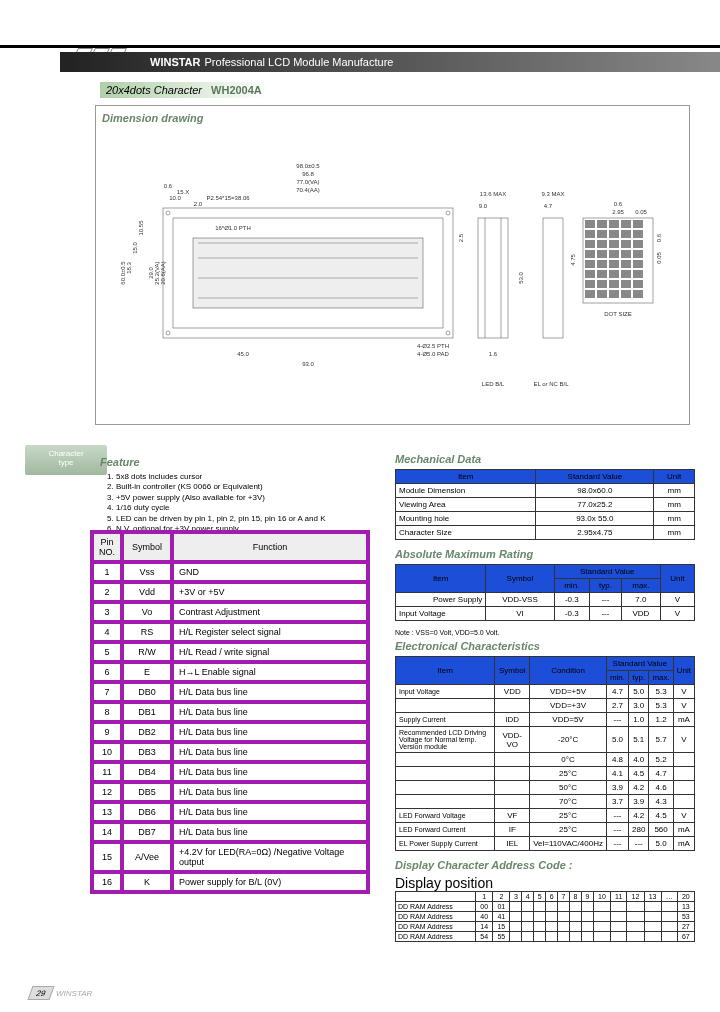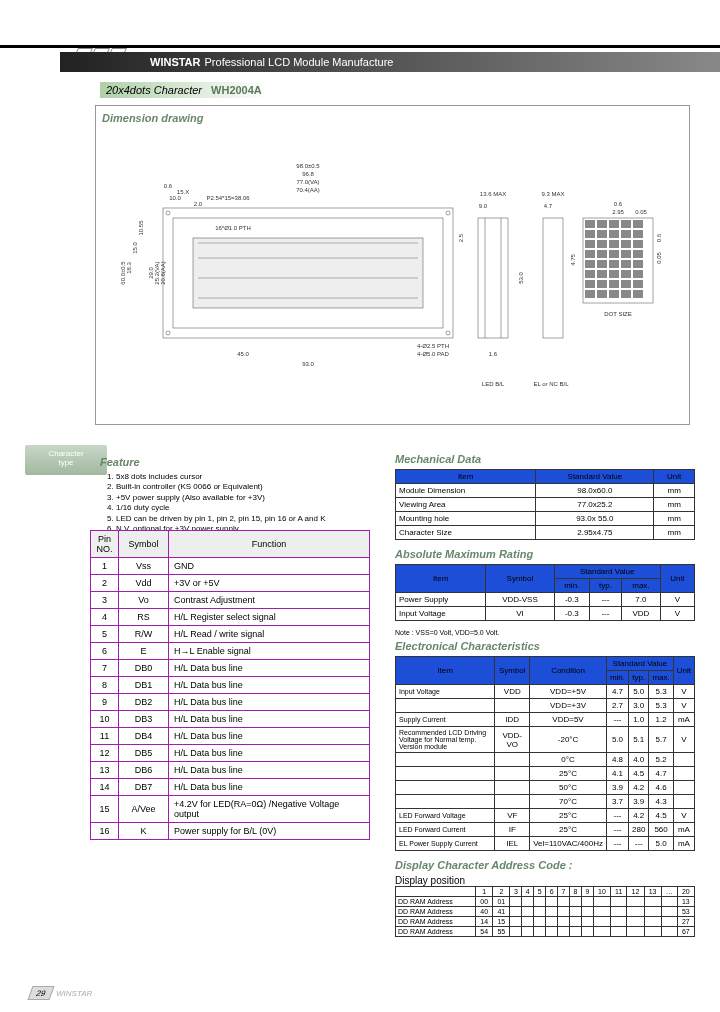--- a/index.html
+++ b/index.html
@@ -13,21 +13,21 @@
   .subhead { position: absolute; top: 82px; left: 100px; font-size: 11px; }
   .subhead-bg { display: inline-block; background: linear-gradient(to right, #b0d0a8, #fff); padding: 2px 6px; font-style: italic; }
   .subhead .model { font-weight: bold; font-style: normal; color: #59795a; margin-left: 6px; }
   .section-title { font-style: italic; font-weight: bold; color: #68876a; font-size: 11px; margin-bottom: 4px; }
   .dim-box { position: absolute; top: 105px; left: 95px; width: 595px; height: 320px; border: 1px solid #999; padding: 6px; }
   .dim-drawing { width: 100%; height: 280px; border: none; display: flex; align-items: center; justify-content: center; color: #bbb; font-size: 8px; position: relative; }
   .char-badge { position: absolute; top: 445px; left: 25px; width: 82px; height: 30px; background: linear-gradient(to bottom, #c8d8c8, #a0b8a0); color: #fff; font-size: 8px; text-align: center; padding-top: 4px; border-radius: 2px; }
   .feature { position: absolute; top: 456px; left: 100px; width: 260px; }
   .feature ol { list-style: decimal; margin-left: 16px; font-size: 8px; line-height: 1.3; }
   .pin-table { position: absolute; top: 530px; left: 90px; width: 280px; border-collapse: collapse; font-size: 9px; }
-  .pin-table th, .pin-table td { border: 1px solid #a21caf; padding: 3px 5px; text-align: left; }
+  .pin-table th, .pin-table td { border: 4px solid #a21caf; padding: 3px 5px; text-align: left; }
   .pin-table th { background: #eee; text-align: center; font-weight: normal; }
   .pin-table td:first-child { text-align: center; width: 28px; }
   .pin-table td:nth-child(2) { text-align: center; width: 50px; }
   .right-col { position: absolute; top: 440px; left: 395px; width: 300px; margin-top: 13px; }
   .mech-table, .abs-table, .elec-table, .addr-table { border-collapse: collapse; font-size: 8px; width: 100%; margin-bottom: 8px; }
   .mech-table th, .mech-table td, .abs-table th, .abs-table td, .elec-table th, .elec-table td, .addr-table td { border: 1px solid #333; padding: 2px 3px; text-align: center; }
   .mech-table th, .abs-table th, .elec-table th { background: #1d4ed8; font-weight: normal; }
   .note { font-size: 7px; margin-bottom: 4px; }
   .addr-table { font-size: 7px; }
   .addr-table td { padding: 1px 2px; }
@@ -319,21 +319,21 @@
           <th rowspan="2">Unit</th>
         </tr>
         <tr>
           <th>min.</th>
           <th>typ.</th>
           <th>max.</th>
         </tr>
       </thead>
       <tbody id="abs-body">
           <tr>
-            <td style="text-align:left">Power Supply</td>
+            <td style="text-align:right">Power Supply</td>
             <td>VDD-VSS</td>
             <td>-0.3</td>
             <td>---</td>
             <td>7.0</td>
             <td>V</td>
           </tr>
           <tr>
             <td style="text-align:left">Input Voltage</td>
             <td>VI</td>
             <td>-0.3</td>
@@ -458,21 +458,21 @@
             <td>Vel=110VAC/400Hz</td>
             <td>---</td>
             <td>---</td>
             <td>5.0</td>
             <td>mA</td>
           </tr>
         </tbody>
     </table>
 
     <div class="section-title">Display Character Address Code :</div>
-    <div style="font-size:10px">Display position</div>
+    <div style="font-size:14px">Display position</div>
     <table class="addr-table">
       <tbody id="addr-body">
           <tr>
             <td></td>
             <td>1</td>
             <td>2</td>
             <td>3</td>
             <td>4</td>
             <td>5</td>
             <td>6</td>

